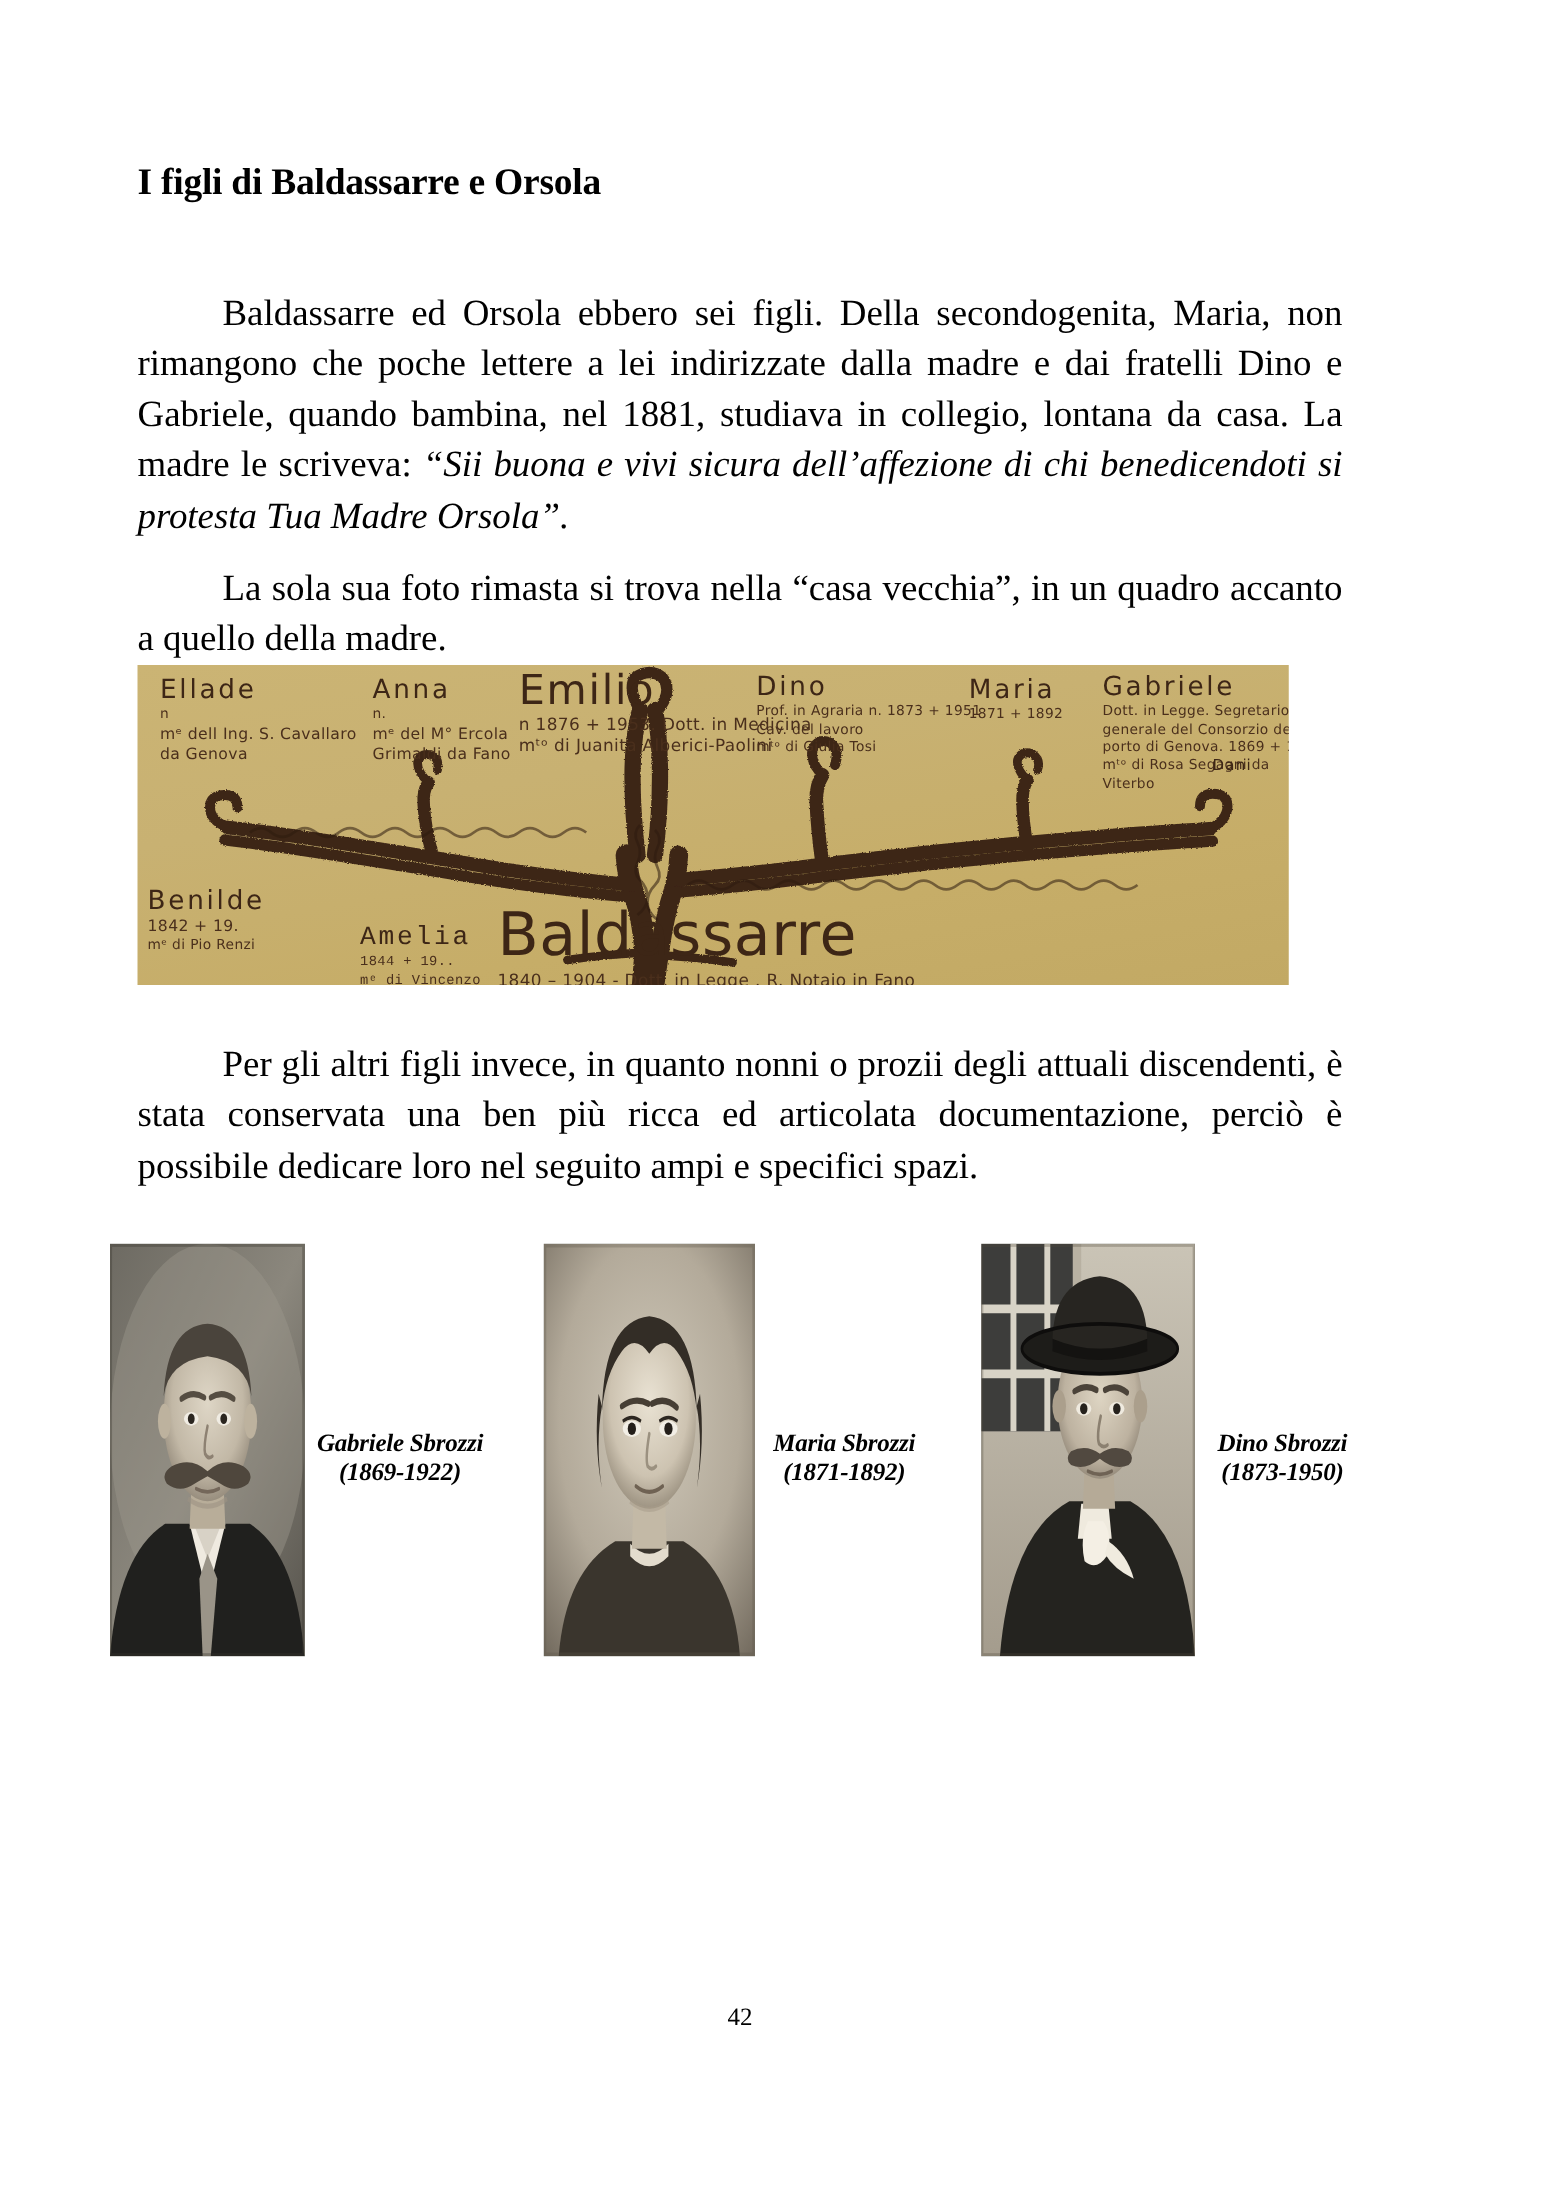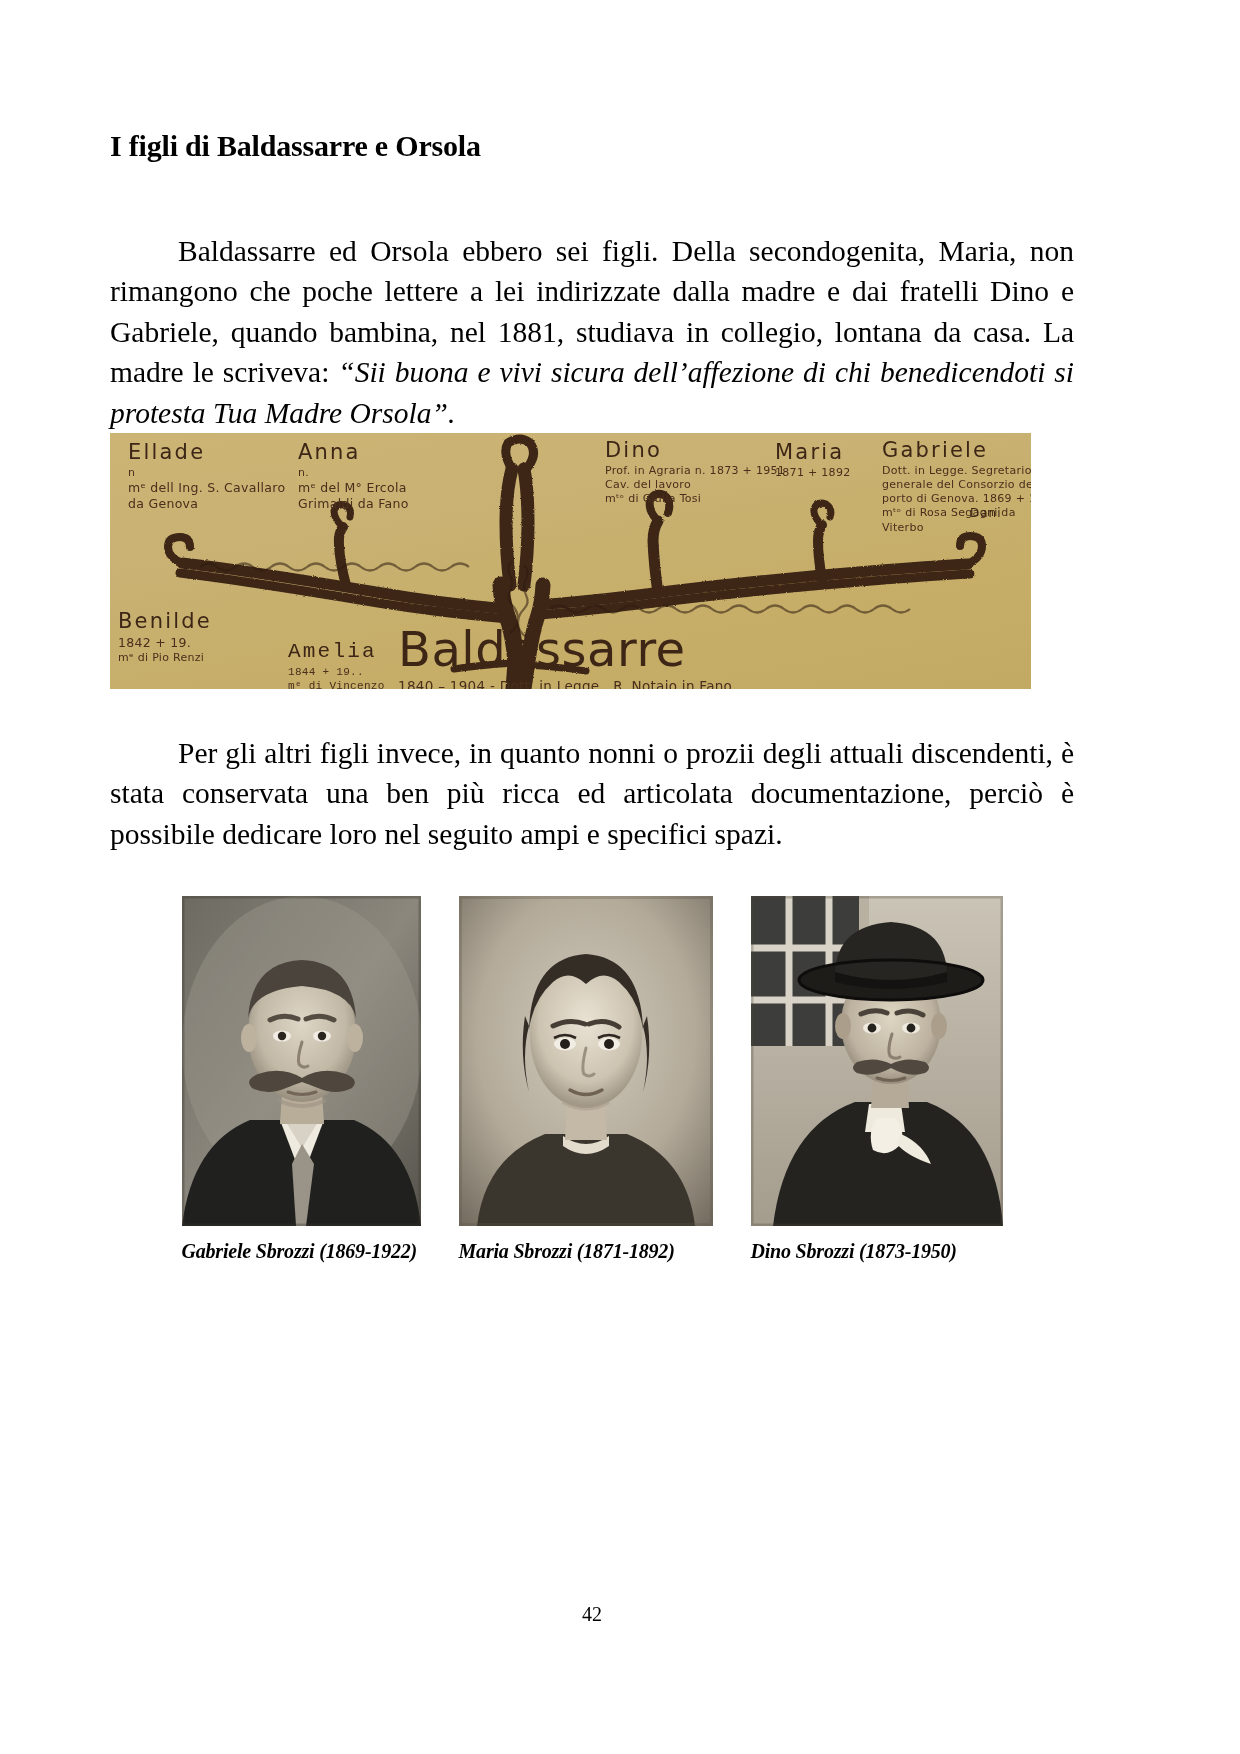--- a/index.html
+++ b/index.html
@@ -109,22 +109,21 @@
   
   .photo-row {
     margin-top: 42px;
     display: flex;
     justify-content: center;
     align-items: flex-end;
     gap: 38px;
   }
   .photo-cell {
     display: flex;
-    flex-direction: column;
-    align-items: flex-start;
+    align-items: center;
   }
   .photo-frame {
     position: relative;
     overflow: hidden;
     background: #8d8a82;
   }
   .p1 .photo-frame { width: 239px; height: 330px; }
   .p2 .photo-frame { width: 254px; height: 330px; }
   .p3 .photo-frame { width: 252px; height: 330px; }
   .photo-frame svg { display: block; width: 100%; height: 100%; }
@@ -149,20 +148,21 @@
 </style>
 </head>
 <body>
 
 <div class="page">
 
   <h1 class="chapter-title">I figli di Baldassarre e Orsola</h1>
 
   <p class="para first"><span class="indent"></span><span>Baldassarre ed Orsola ebbero sei figli. Della secondogenita, Maria, non rimangono che poche lettere a lei indirizzate dalla madre e dai fratelli Dino e Gabriele, quando bambina, nel 1881, studiava in collegio, lontana da casa. La madre le scriveva: </span><span class="it">“Sii buona e vivi sicura dell’affezione di chi benedicendoti si protesta Tua Madre Orsola”.</span></p>
 
+  <p class="para second"><span class="indent"></span><span>La sola sua foto rimasta si trova nella “casa vecchia”, in un quadro accanto a quello della madre.</span></p>
 
   <div class="tree-figure">
     <svg class="tree-svg" viewBox="0 0 921 256" preserveAspectRatio="none">
       <defs>
         <filter id="rough">
           <feTurbulence type="fractalNoise" baseFrequency="0.9" numOctaves="3" result="n"></feTurbulence>
           <feDisplacementMap in="SourceGraphic" in2="n" scale="2.2" xChannelSelector="R" yChannelSelector="G"></feDisplacementMap>
         </filter>
       </defs>
       <g filter="url(#rough)" fill="none" stroke="#3d2616" stroke-linecap="round">
@@ -212,20 +212,25 @@
       <span class="tdet">da Genova</span>
     </div>
 
     <div class="tnode" id="n-anna">
       <span class="tname">Anna</span>
       <span class="tdet tiny">n.</span>
       <span class="tdet">mᵉ del M° Ercola</span>
       <span class="tdet">Grimaldi da Fano</span>
     </div>
 
+    <div class="tnode" id="n-emilio">
+      <span class="tname big">Emilio</span>
+      <span class="tdet mid">n 1876 + 1953. Dott. in Medicina</span>
+      <span class="tdet mid">mᵗᵒ di Juanita Alberici-Paolini</span>
+    </div>
 
     <div class="tnode" id="n-dino">
       <span class="tname">Dino</span>
       <span class="tdet tiny">Prof. in Agraria n. 1873 + 1951</span>
       <span class="tdet tiny">Cav. del lavoro</span>
       <span class="tdet tiny">mᵗᵒ di Giulia Tosi</span>
     </div>
 
     <div class="tnode" id="n-maria">
       <span class="tname">Maria</span>

